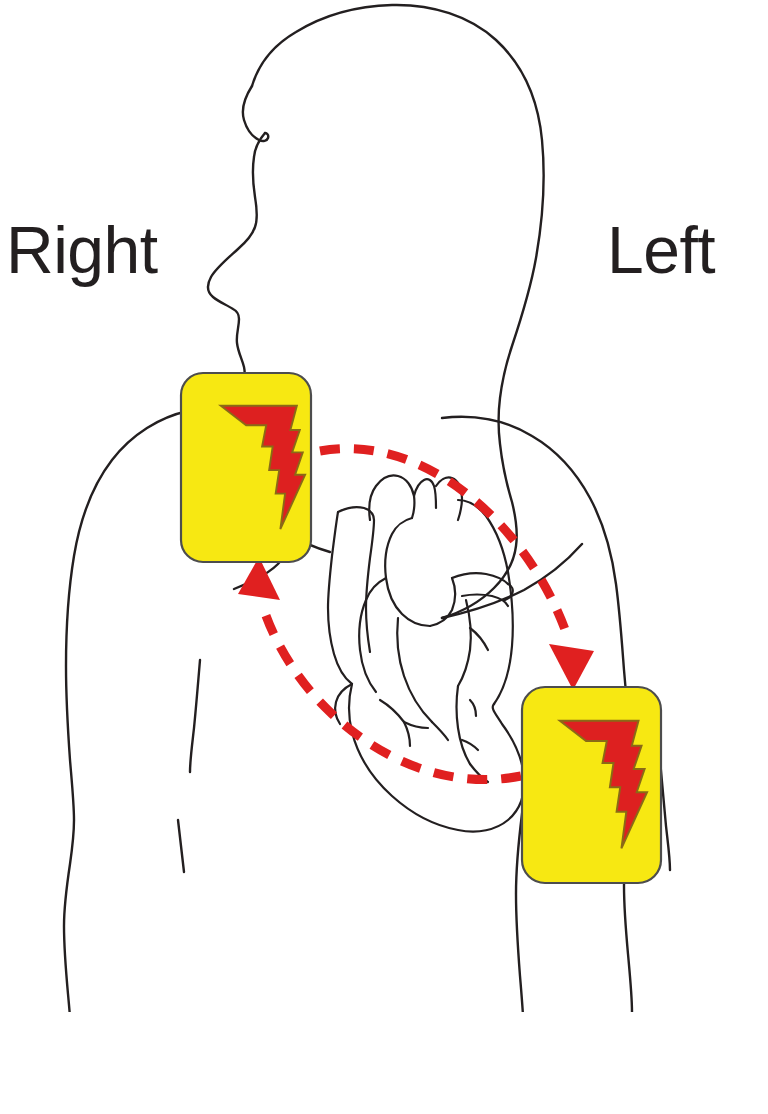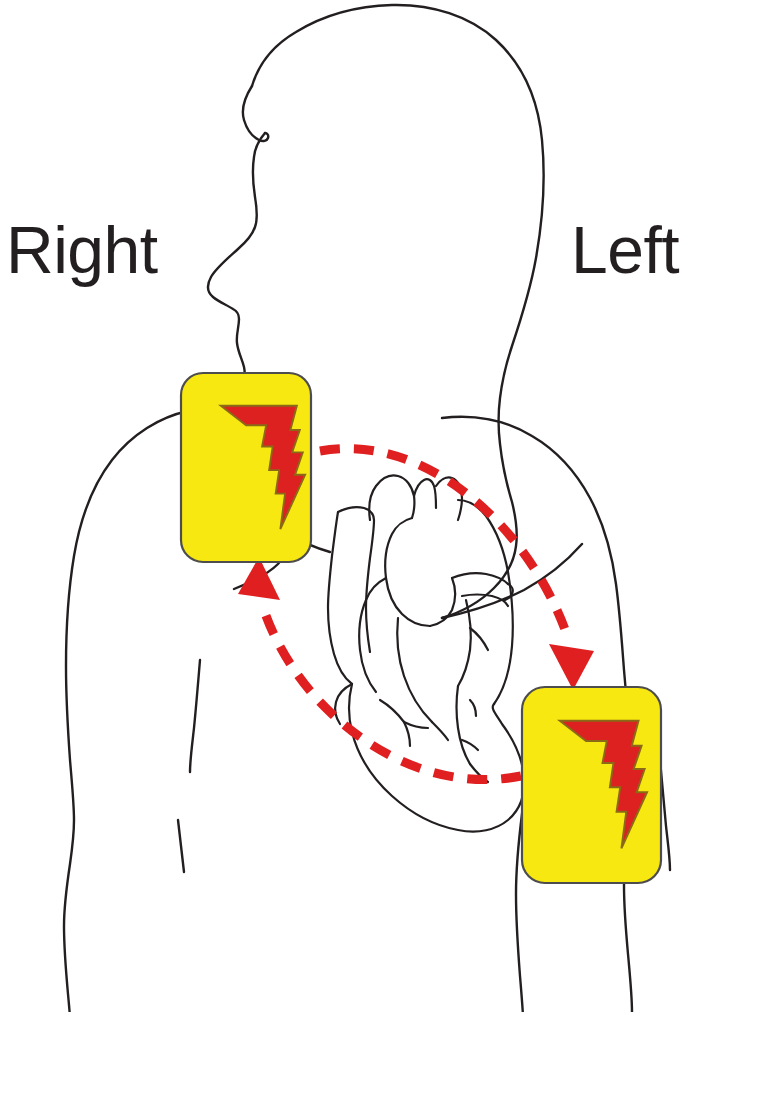--- a/index.html
+++ b/index.html
@@ -34,21 +34,21 @@
     color: #231f20;
     line-height: 1;
     white-space: nowrap;
     letter-spacing: -0.5px;
   }
   #label-right {
     left: 6px;
     top: 217px;
   }
   #label-left {
-    left: 571px;
+    left: 607px;
     top: 217px;
   }
 </style>
 </head>
 <body>
 
 <div id="diagram-root" style="background: rgb(255, 255, 255);">
 
   <svg id="diagram-svg" viewBox="0 0 768 1114" xmlns="http://www.w3.org/2000/svg">
 

